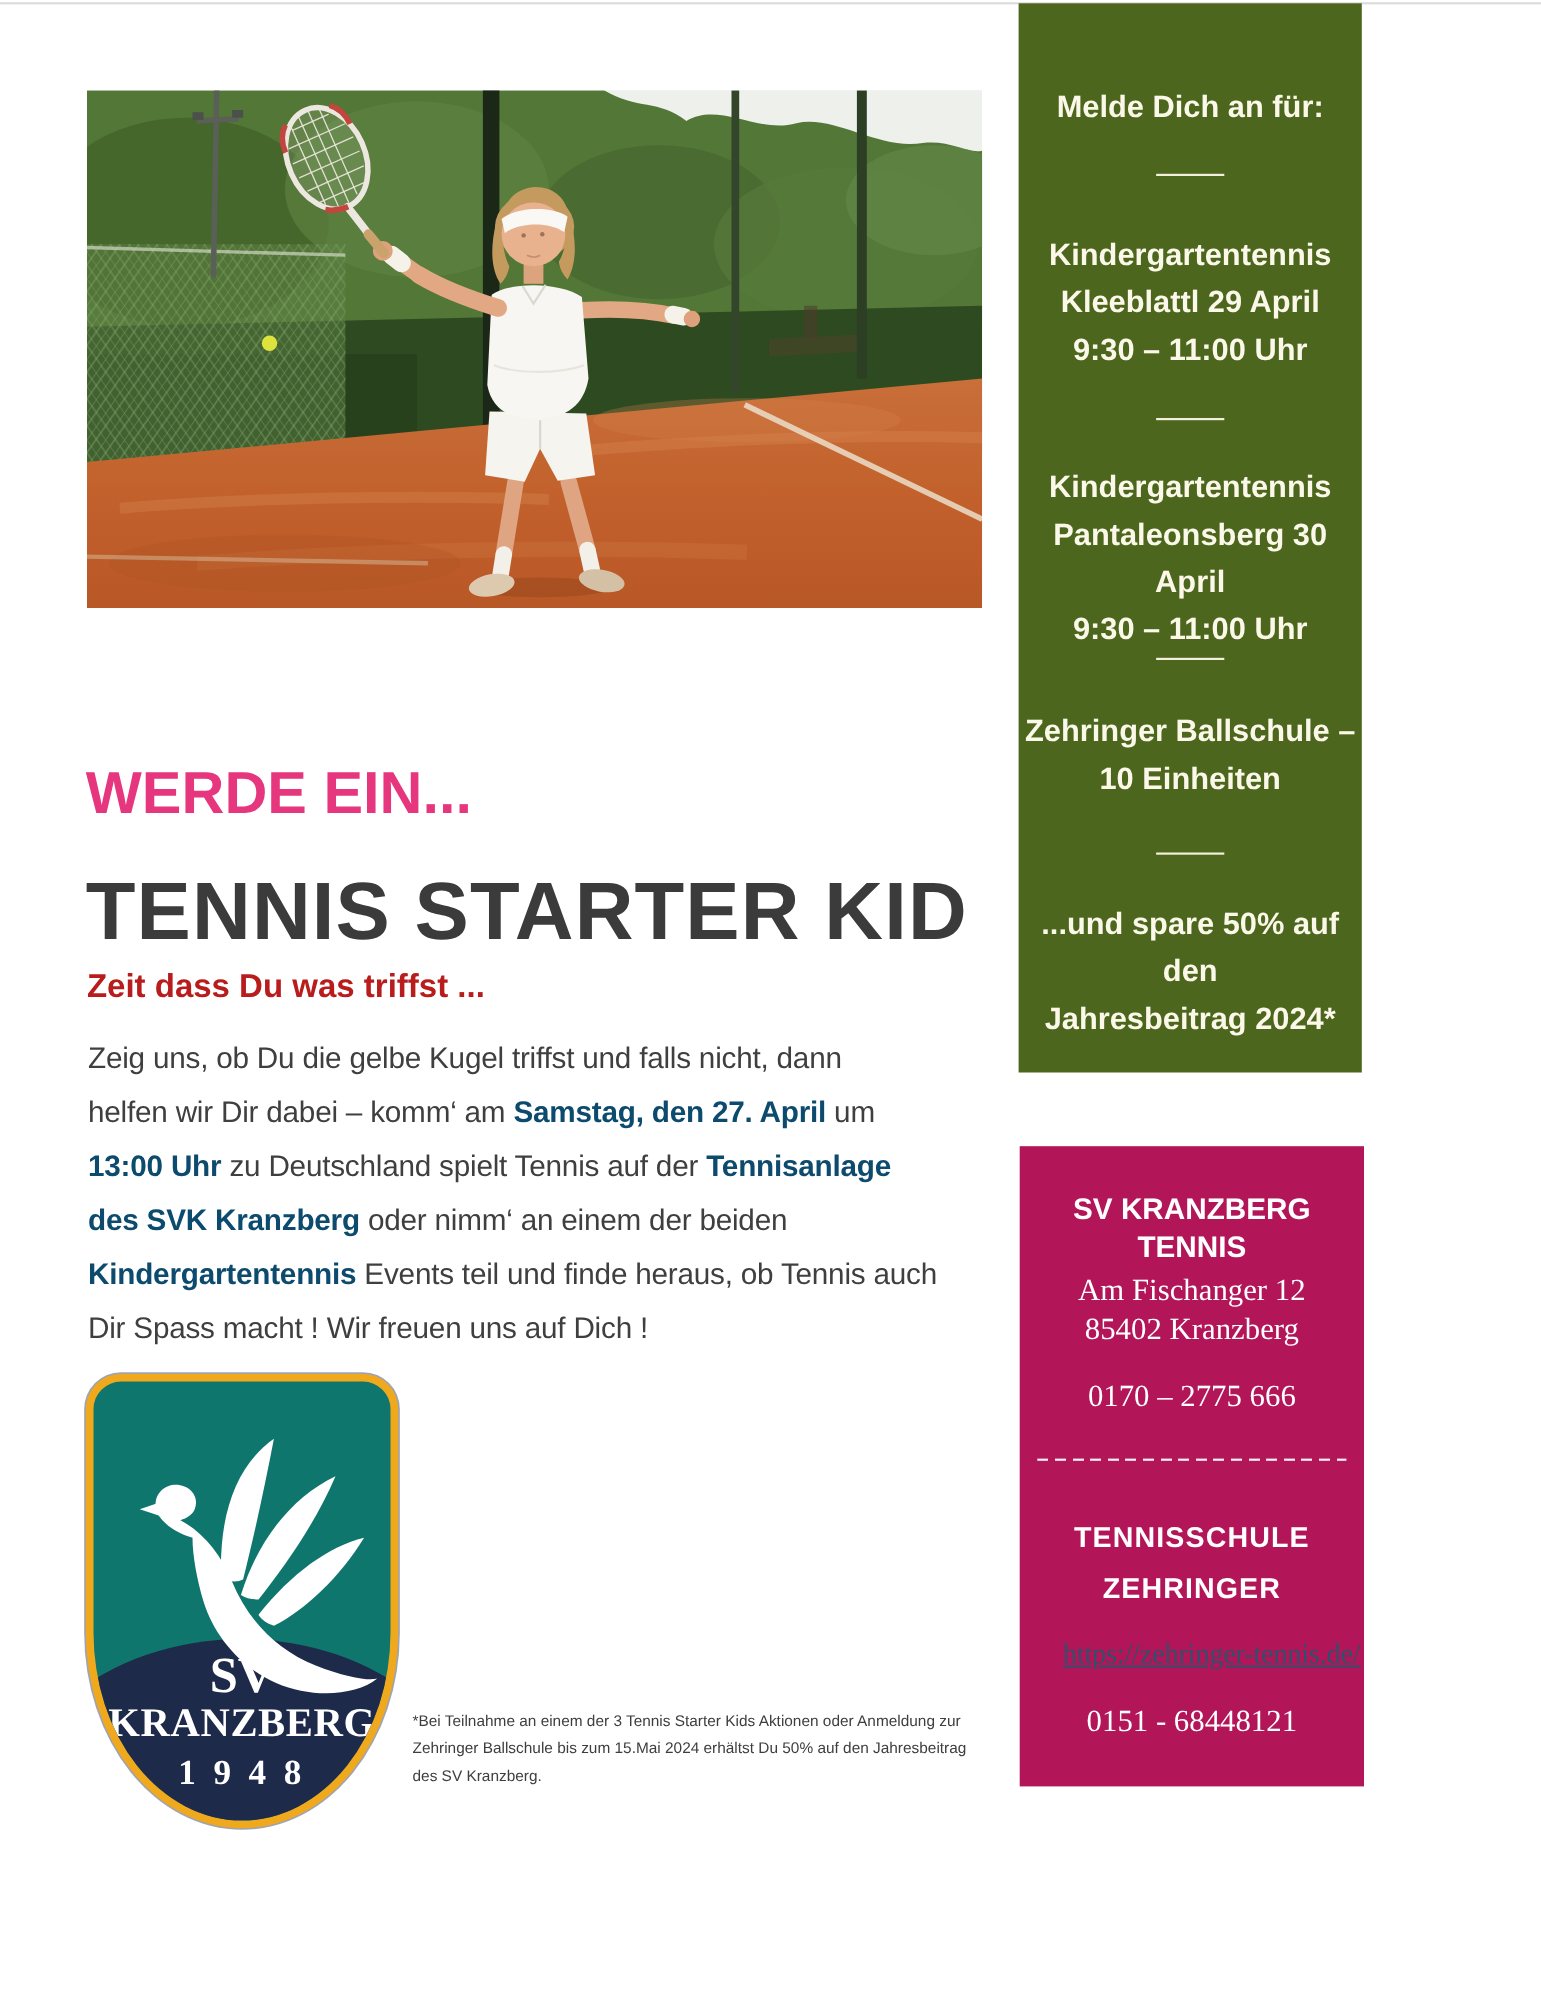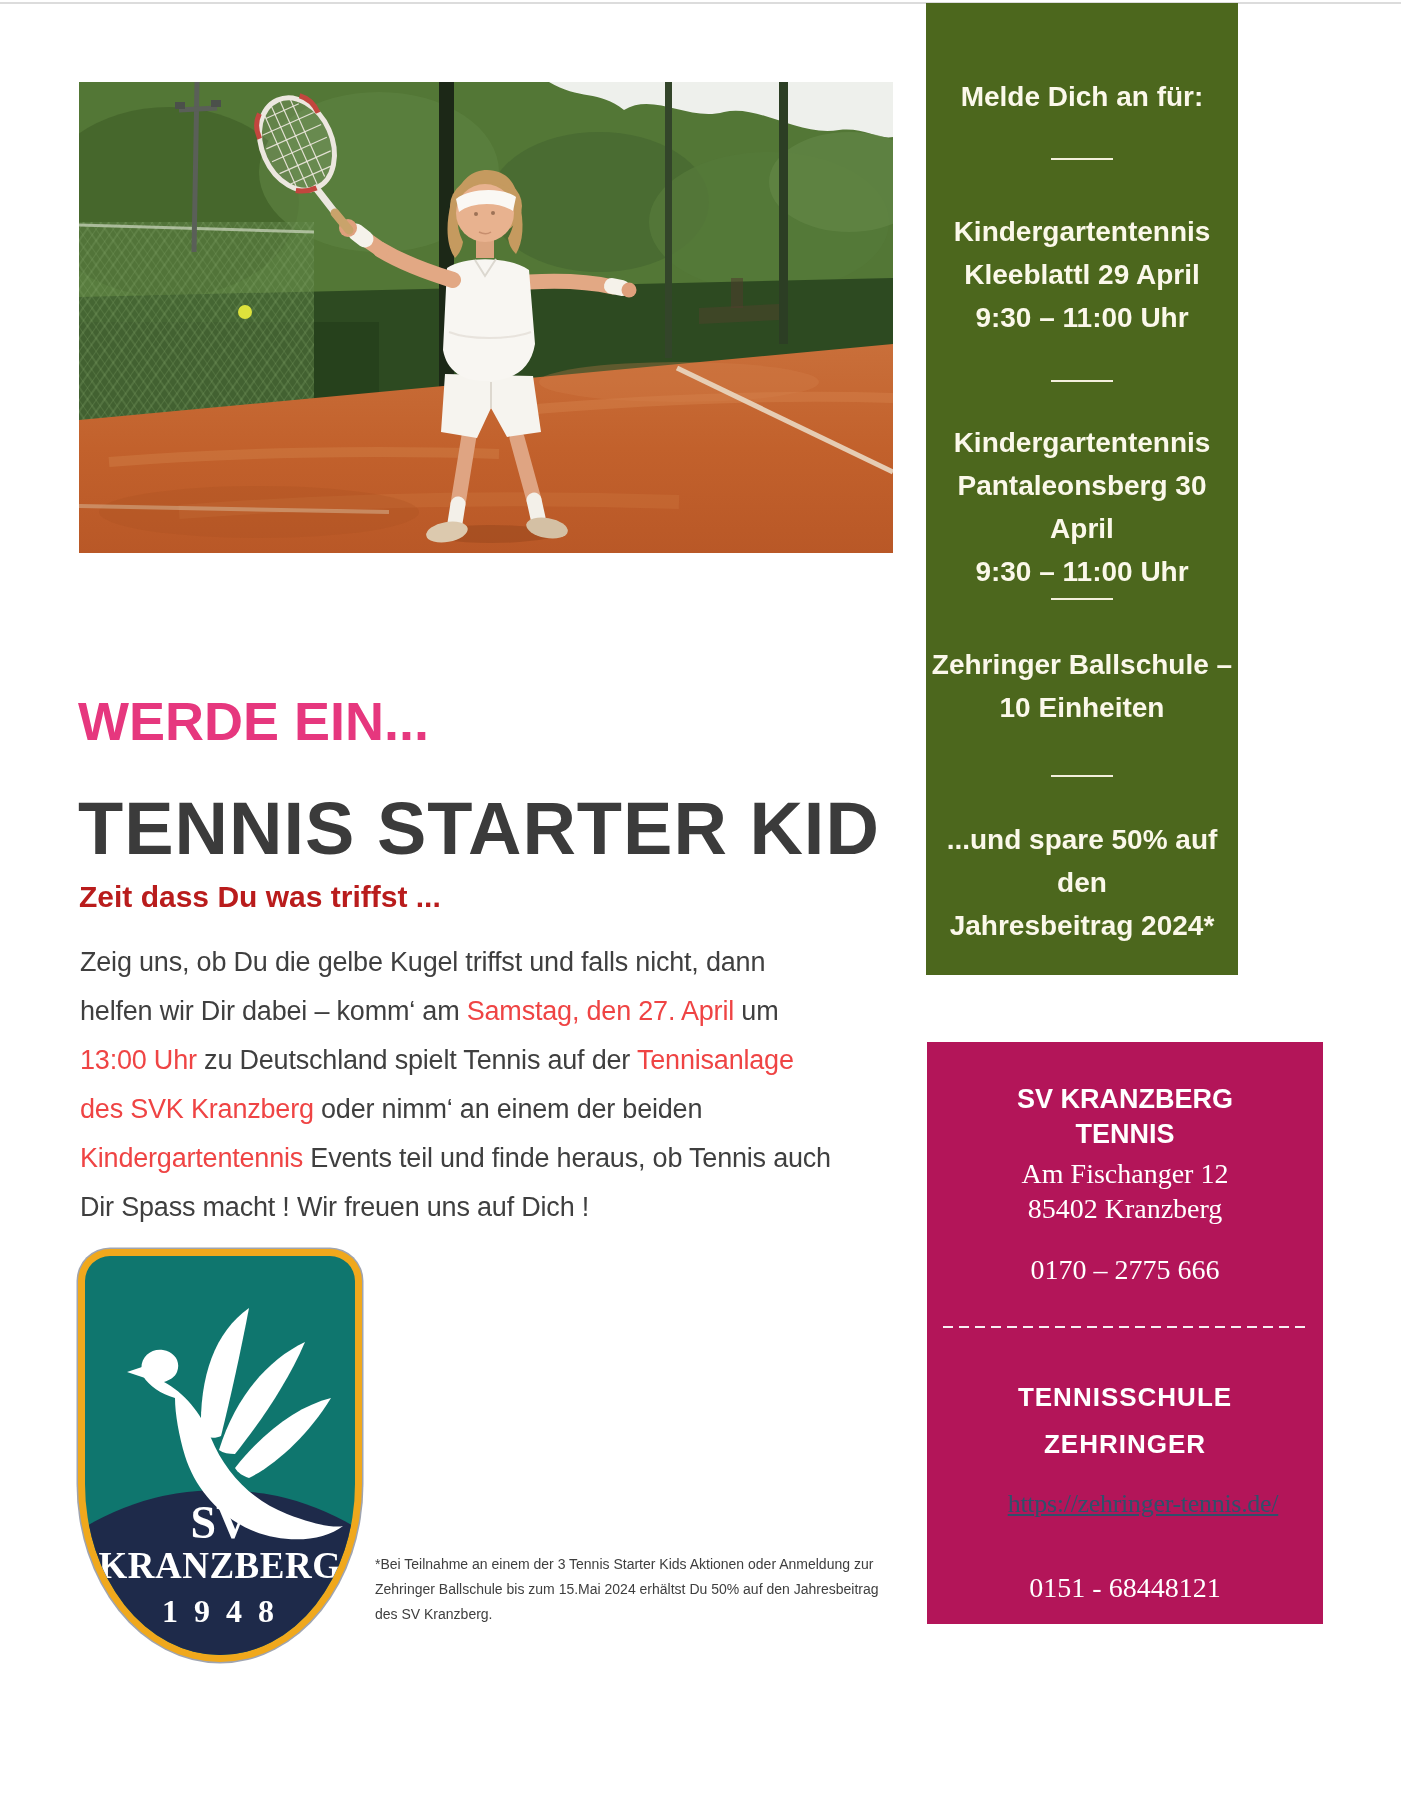--- a/index.html
+++ b/index.html
@@ -13,31 +13,31 @@
   .photo svg{display:block;width:100%;height:100%;}
   
   .h-pink{position:absolute;left:78px;top:694px;font-size:54px;line-height:1;font-weight:bold;
           color:#e6377e;white-space:nowrap;}
   .h-dark{position:absolute;left:78px;top:792px;font-size:74px;line-height:1;font-weight:bold;
           letter-spacing:1px;color:#3b3b3b;white-space:nowrap;}
   .subhead{position:absolute;left:79px;top:880px;font-size:30px;font-weight:bold;color:#b91c1c;white-space:nowrap;}
   .body-copy{position:absolute;left:80px;top:938px;font-size:27px;line-height:49px;
              letter-spacing:-0.2px;color:#3f3f3f;}
   .body-line{white-space:nowrap;}
-  .body-line b{font-weight:normal;color:#ef4444;}
+  .body-line b{font-weight:bold;color:#0c4a6e;}
   
   .green-panel{position:absolute;left:926px;top:3px;width:312px;height:972px;background:#4c671d;
                color:#fbf8ea;}
   .sb-title{position:absolute;top:78px;left:0;width:100%;text-align:center;
             font-size:28px;font-weight:bold;}
   .sb-entry{position:absolute;left:0;width:100%;text-align:center;font-size:28px;font-weight:bold;
             line-height:43px;}
   .sb-div{position:absolute;left:50%;margin-left:-31px;width:62px;height:0;border-top:2px solid #f3efdc;}
   
-  .magenta-panel{position:absolute;left:927px;top:1042px;width:396px;height:582px;background:#b31559;color:#ffffff;}
+  .magenta-panel{position:absolute;left:927px;top:1042px;width:313px;height:582px;background:#b31559;color:#ffffff;}
   .m-line{position:absolute;left:0;width:100%;text-align:center;white-space:nowrap;}
   .m-sans{font-weight:bold;font-size:27px;}
   .m-sans-sm{font-weight:bold;font-size:26px;letter-spacing:1px;}
   .m-serif{font-family:"Liberation Serif",serif;font-size:28px;}
   .m-url{font-family:"Liberation Serif",serif;font-size:26px;letter-spacing:-0.3px;}
   .m-url a{color:#30506b;text-decoration:underline;margin-left:36px;}
   .m-dash{position:absolute;left:16px;right:16px;top:284px;height:2px;
           background:repeating-linear-gradient(90deg,#f8eef3 0 10px,transparent 10px 16px);}
   
   .logo{position:absolute;left:78px;top:1249px;width:284px;height:413px;}
@@ -201,21 +201,21 @@
 <div class="magenta-panel">
   <div class="m-line m-sans" style="top:42px">SV KRANZBERG</div>
   <div class="m-line m-sans" style="top:77px">TENNIS</div>
   <div class="m-line m-serif" style="top:116px">Am Fischanger 12</div>
   <div class="m-line m-serif" style="top:151px">85402 Kranzberg</div>
   <div class="m-line m-serif" style="top:212px">0170 – 2775 666</div>
   <div class="m-dash"></div>
   <div class="m-line m-sans-sm" style="top:340px">TENNISSCHULE</div>
   <div class="m-line m-sans-sm" style="top:387px">ZEHRINGER</div>
   <div class="m-line m-url" style="top:447px"><a href="#">https://zehringer-tennis.de/</a></div>
-  <div class="m-line m-serif" style="top:530px">0151 - 68448121</div>
+  <div class="m-line m-serif" style="top:508px">0151 - 68448121</div>
 </div>
 
 <div class="logo">
   <div class="shield">
     <svg viewBox="0 0 270 399">
       <ellipse cx="135" cy="420" rx="225" ry="186" fill="#1e2a4a"></ellipse>
       <g fill="#ffffff">
         <path d="M58,120 C52,104 64,92 78,94 C90,96 96,106 92,116 C90,121 85,124 79,126 C98,136 116,156 126,182 C140,216 166,244 202,258 C230,269 250,272 258,270 C238,286 198,288 166,274 C134,260 110,232 100,200 C94,180 90,158 90,142 C76,138 64,130 58,120 Z"></path>
         <path d="M60,110 L42,116 L60,122 Z"></path>
         <path d="M116,178 C114,120 130,76 164,52 C156,94 146,140 136,180 C130,183 122,182 116,178 Z"></path>

